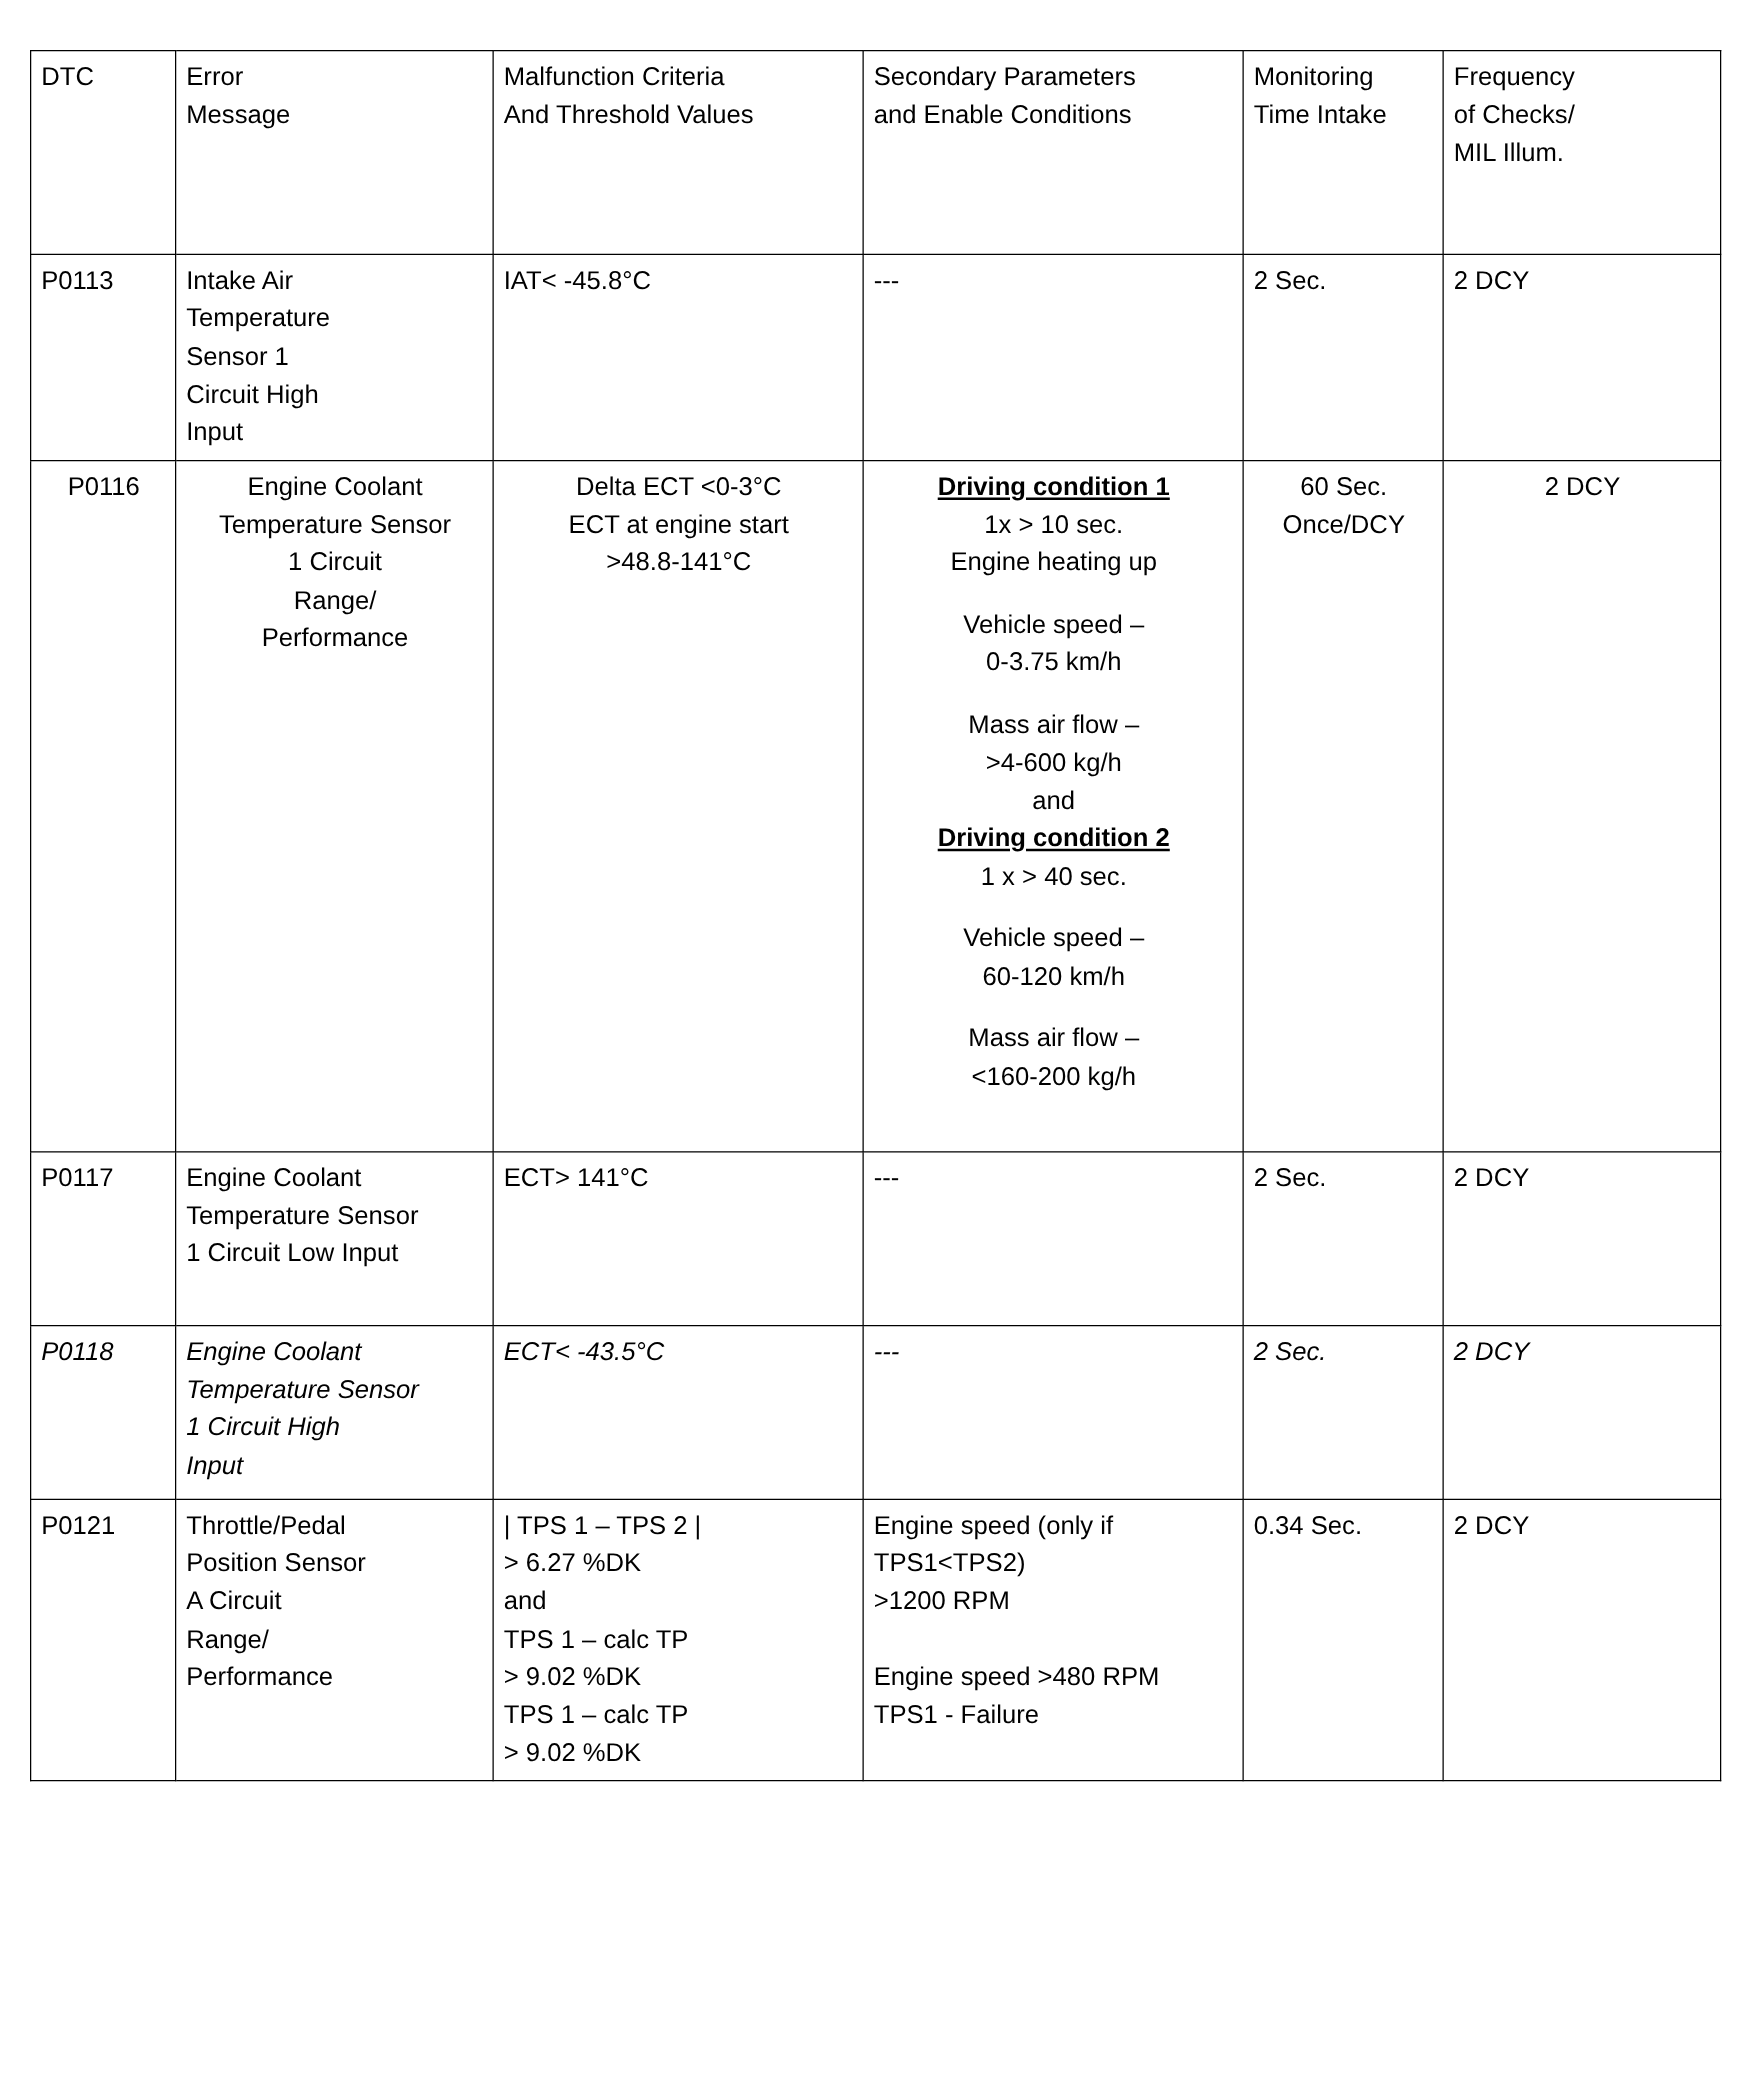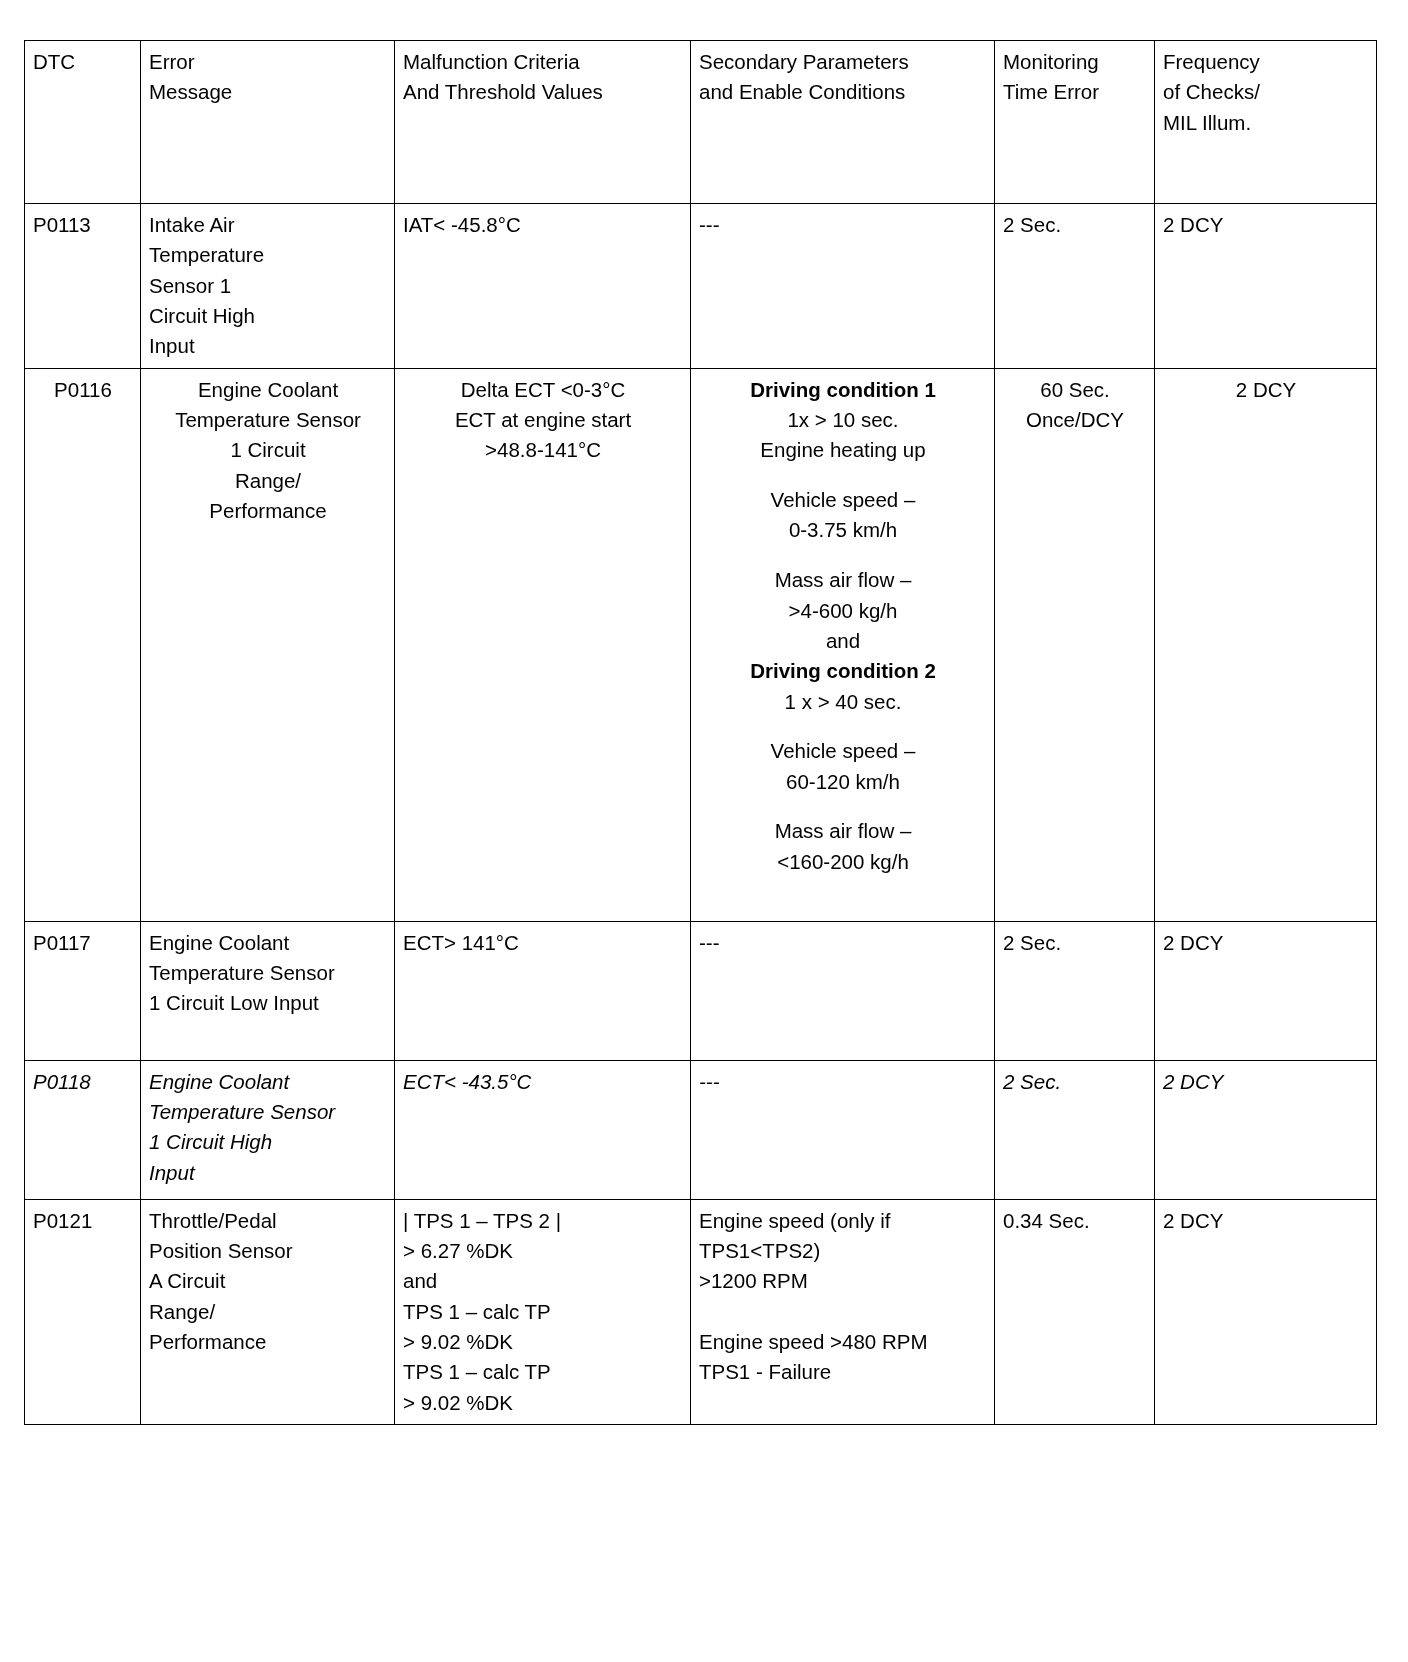--- a/index.html
+++ b/index.html
@@ -40,21 +40,21 @@
   col.c-crit   { width: 296px; }
   col.c-sec    { width: 304px; }
   col.c-mon    { width: 160px; }
   col.c-freq   { width: 222px; }
 
   thead td {
     font-weight: bold;
     height: 150px;
   }
   .center { text-align: center; }
-  .bold { font-weight: bold; }
+  .bold { font-weight: bold; text-decoration: underline; }
   .blk { display: block; }
   .gap { display: block; height: 0.95em; }
   tr.r-0113 td { height: 132px; }
   tr.r-0116 td { height: 540px; text-align: center; }
   tr.r-0117 td { height: 126px; }
   tr.r-0118 td { height: 126px; font-style: italic; }
   tr.r-0121 td { height: 212px; }
   tr.r-0122 td { height: 150px; }
 </style>
 </head>
@@ -73,21 +73,21 @@
     <thead>
       <tr>
         <td>DTC</td>
         <td>Error
 Message</td>
         <td>Malfunction Criteria
 And Threshold Values</td>
         <td>Secondary Parameters
 and Enable Conditions</td>
         <td>Monitoring
-Time Error</td>
+Time Intake</td>
         <td>Frequency
 of Checks/
 MIL Illum.</td>
       </tr>
     </thead>
     <tbody>
       <tr class="r-0113">
         <td>P0113</td>
         <td>Intake Air
 Temperature

